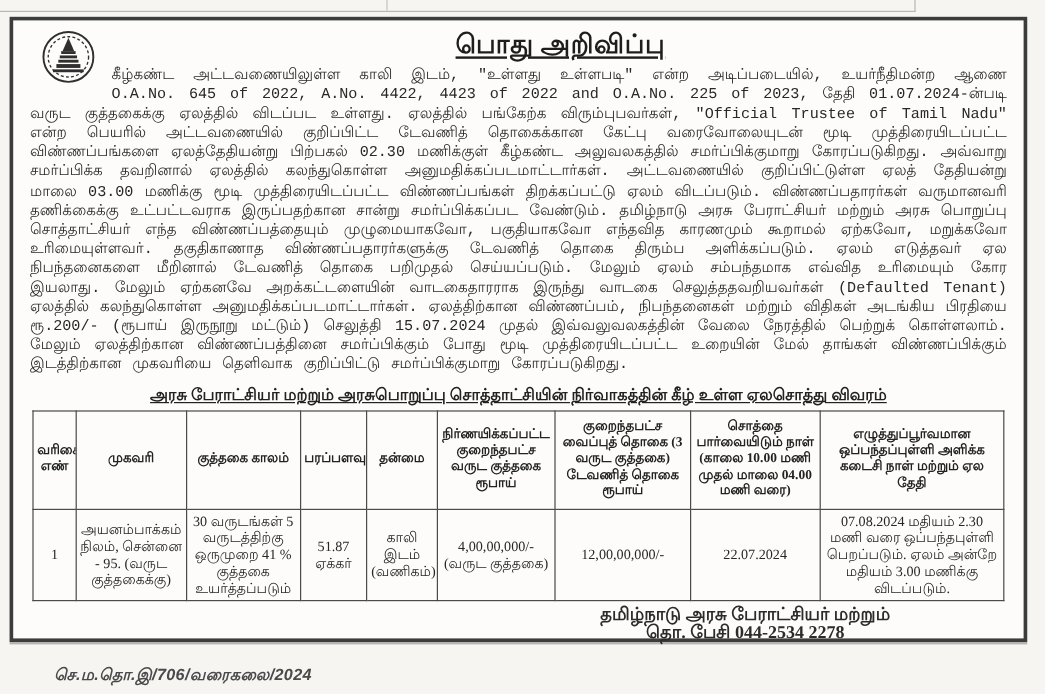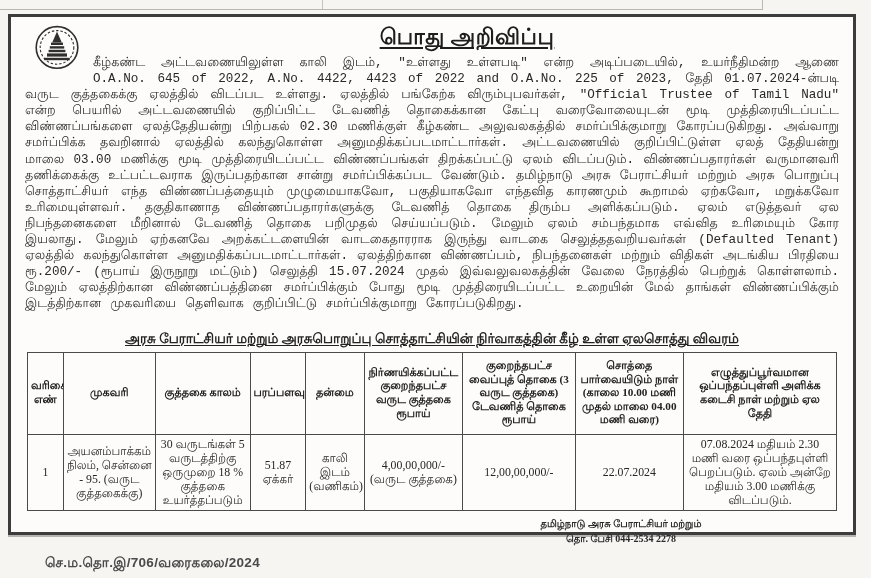--- a/index.html
+++ b/index.html
@@ -54,21 +54,21 @@
   }
 
   .section-title {
     clear:both;
     text-align:center;
     font-size:13.5px;
     font-weight:bold;
     color:#222;
     text-decoration:underline;
     text-underline-offset:2px;
-    margin-top:18px;
+    margin-top:8px;
   }
 
   table.auction {
     width:99%;
     margin:4px auto 0 auto;
     border-collapse:collapse;
     table-layout:fixed;
   }
   table.auction th, table.auction td {
     border:1.6px solid #4a4a4a;
@@ -92,32 +92,33 @@
   }
   col.c1{width:4.4%} col.c2{width:11.4%} col.c3{width:11.7%}
   col.c4{width:6.9%} col.c5{width:7.2%}  col.c6{width:12.2%}
   col.c7{width:13.9%} col.c8{width:13.4%} col.c9{width:18.9%}
 
   .footer-zone { position:relative; height:70px; margin-top:5px; }
   .signature {
     position:absolute; right:40px; top:0;
     width:360px;
     text-align:center;
-    font-size:10px;
+    font-size:15px;
     line-height:15.8px;
     font-weight:bold;
     color:#2b2b2b;
   }
   .reference {
-    position:absolute; left:22px; bottom:14px;
+    position:absolute; left:22px; bottom:4px;
     font-family:"Liberation Sans", sans-serif;
     font-size:13.5px;
     font-weight:bold;
     color:#4a4a4a;
     letter-spacing:.3px;
+    font-style:italic;
   }
 </style>
 </head>
 <body>
 
 <div class="page">
 
   <div class="artifact-h"></div>
   <div class="artifact-v"></div>
   <div class="artifact-v2"></div>
@@ -165,21 +166,21 @@
           <th>நிர்ணயிக்கப்பட்ட குறைந்தபட்ச வருட குத்தகை ரூபாய்</th>
           <th>குறைந்தபட்ச வைப்புத் தொகை (3 வருட குத்தகை) டேவணித் தொகை ரூபாய்</th>
           <th>சொத்தை பார்வையிடும் நாள் (காலை 10.00 மணி முதல் மாலை 04.00 மணி வரை)</th>
           <th>எழுத்துப்பூர்வமான ஒப்பந்தப்புள்ளி அளிக்க கடைசி நாள் மற்றும் ஏல தேதி</th>
         </tr>
       </thead>
       <tbody>
         <tr>
           <td>1</td>
           <td>அயனம்பாக்கம் நிலம், சென்னை - 95. (வருட குத்தகைக்கு)</td>
-          <td>30 வருடங்கள் 5 வருடத்திற்கு ஒருமுறை 18 % குத்தகை உயர்த்தப்படும்</td>
+          <td>30 வருடங்கள் 5 வருடத்திற்கு ஒருமுறை 41 % குத்தகை உயர்த்தப்படும்</td>
           <td>51.87 ஏக்கர்</td>
           <td>காலி இடம் (வணிகம்)</td>
           <td>4,00,00,000/- (வருட குத்தகை)</td>
           <td>12,00,00,000/-</td>
           <td>22.07.2024</td>
           <td>07.08.2024 மதியம் 2.30 மணி வரை ஒப்பந்தபுள்ளி பெறப்படும். ஏலம் அன்றே மதியம் 3.00 மணிக்கு விடப்படும்.</td>
         </tr>
       </tbody>
     </table>
 

